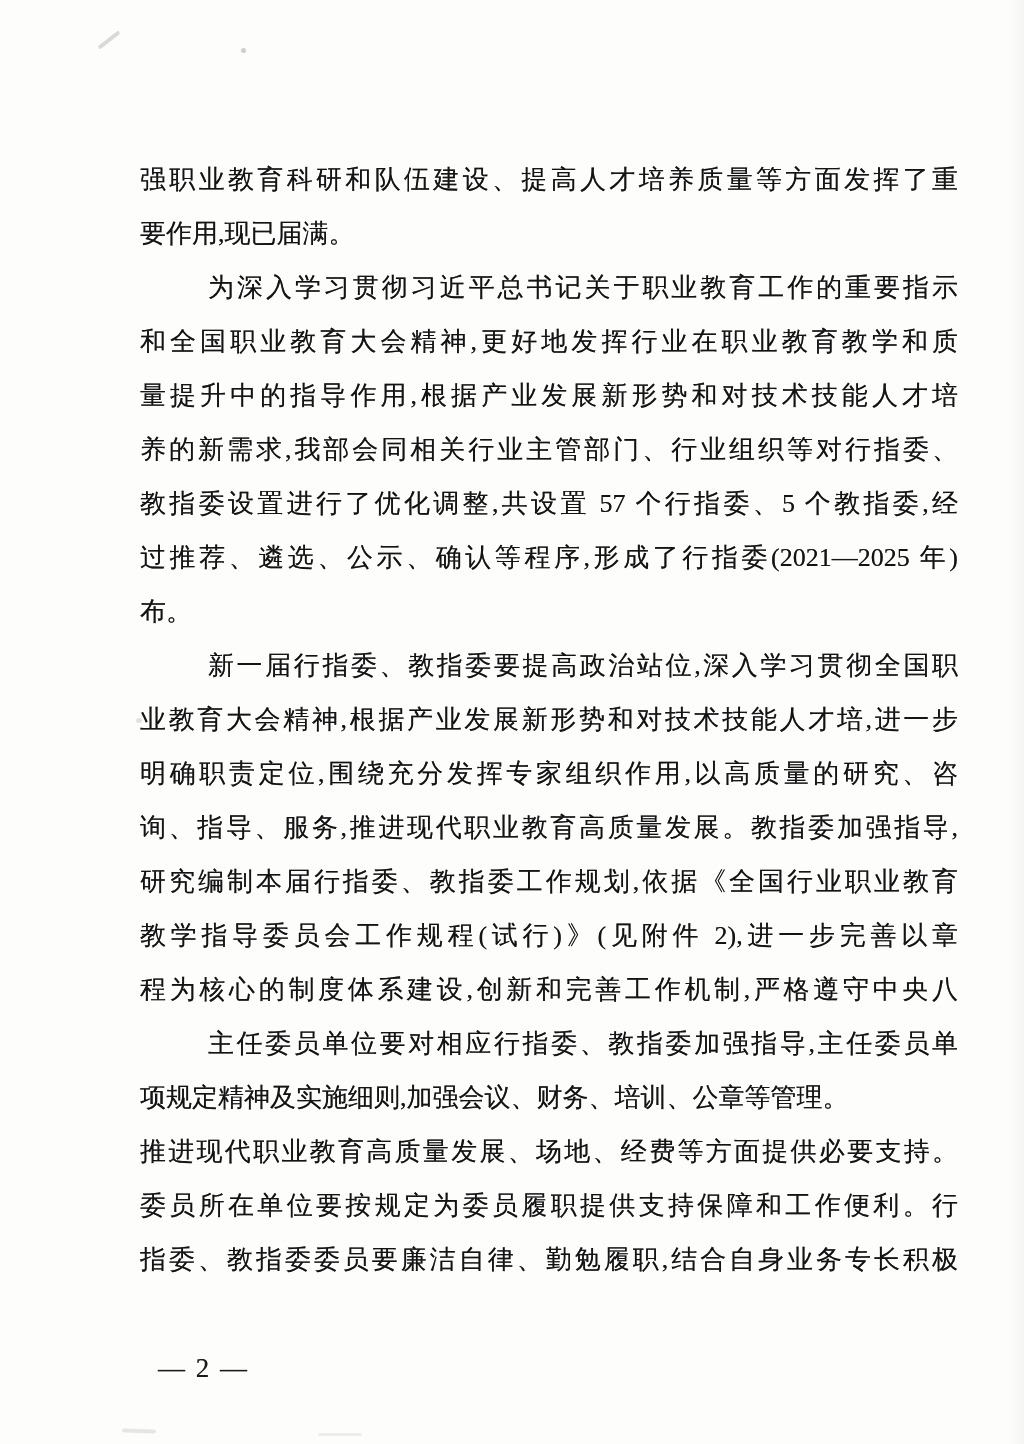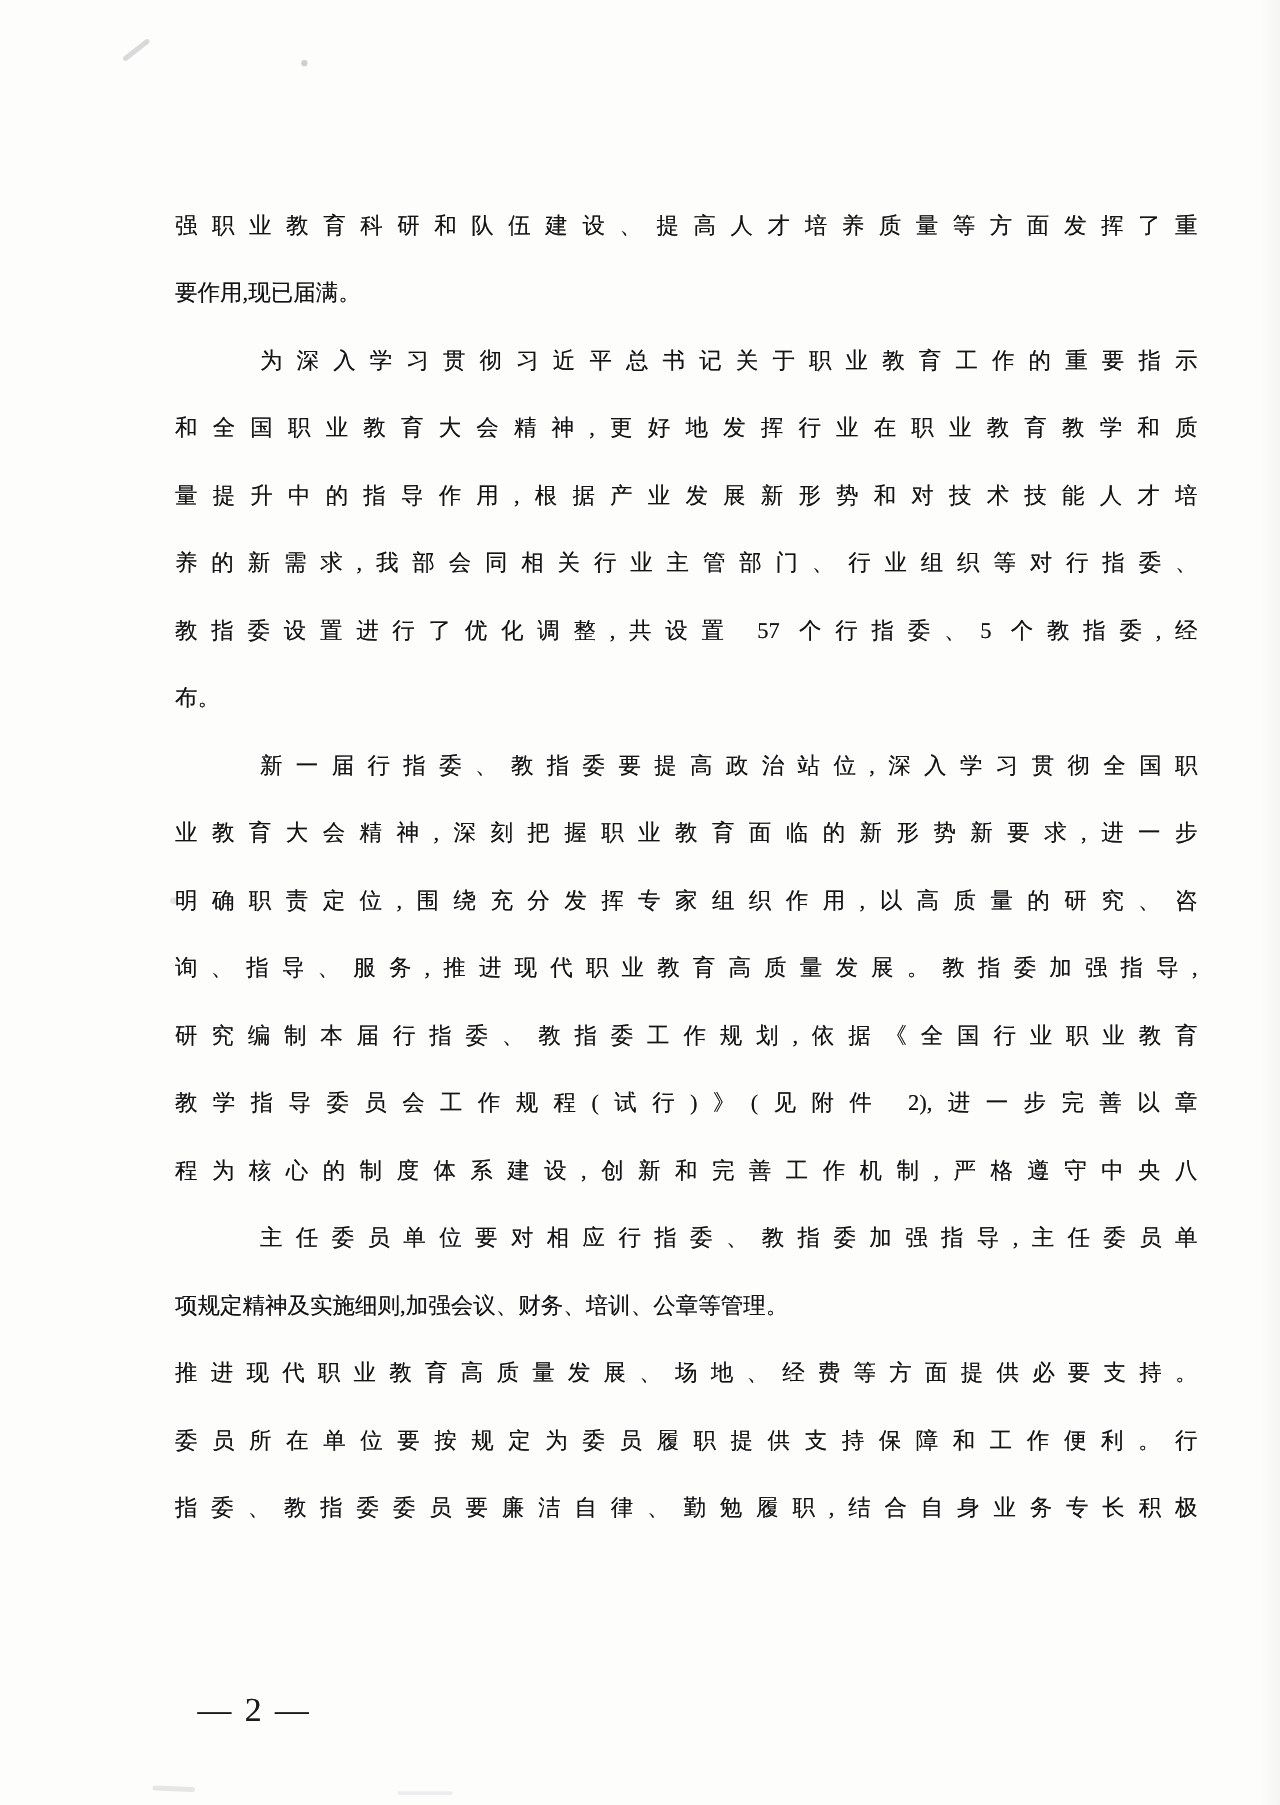--- a/index.html
+++ b/index.html
@@ -24,21 +24,21 @@
     top: 0; right: 0;
     width: 16px; height: 100%;
     background: linear-gradient(to right, rgba(0,0,0,0), rgba(0,0,0,0.035));
     pointer-events: none;
   }
   .text-block {
     position: absolute;
     left: 140px;
     top: 153px;
     width: 818px;
-    font-size: 18px;
+    font-size: 26px;
     line-height: 54px;
     text-align: justify;
     text-shadow: 0 0 0.5px rgba(10,10,10,0.6);
   }
   .line {
     height: 54px;
     overflow: visible;
     text-align: justify;
   }
   .line.fill {
@@ -93,23 +93,24 @@
   <span class="artifact smudge-bottom-2"></span>
 
   <div class="text-block">
       <div class="line fill">强职业教育科研和队伍建设、提高人才培养质量等方面发挥了重</div>
       <div class="line">要作用,现已届满。</div>
       <div class="line fill indent">为深入学习贯彻习近平总书记关于职业教育工作的重要指示</div>
       <div class="line fill">和全国职业教育大会精神,更好地发挥行业在职业教育教学和质</div>
       <div class="line fill">量提升中的指导作用,根据产业发展新形势和对技术技能人才培</div>
       <div class="line fill">养的新需求,我部会同相关行业主管部门、行业组织等对行指委、</div>
       <div class="line fill">教指委设置进行了优化调整,共设置 57 个行指委、5 个教指委,经</div>
+      <div class="line fill">过推荐、遴选、公示、确认等程序,形成了行指委(2021—2025 年)</div>
       <div class="line">布。</div>
       <div class="line fill indent">新一届行指委、教指委要提高政治站位,深入学习贯彻全国职</div>
-      <div class="line fill">业教育大会精神,深刻把握职业教育面临的新形势新要求,进一步</div>
+      <div class="line fill">业教育大会精神,根据产业发展新形势和对技术技能人才培,进一步</div>
       <div class="line fill">明确职责定位,围绕充分发挥专家组织作用,以高质量的研究、咨</div>
       <div class="line fill">询、指导、服务,推进现代职业教育高质量发展。教指委加强指导,</div>
       <div class="line fill">研究编制本届行指委、教指委工作规划,依据《全国行业职业教育</div>
       <div class="line fill">教学指导委员会工作规程(试行)》(见附件 2),进一步完善以章</div>
       <div class="line fill">程为核心的制度体系建设,创新和完善工作机制,严格遵守中央八</div>
       <div class="line fill indent">主任委员单位要对相应行指委、教指委加强指导,主任委员单</div>
       <div class="line">项规定精神及实施细则,加强会议、财务、培训、公章等管理。</div>
       <div class="line fill">推进现代职业教育高质量发展、场地、经费等方面提供必要支持。</div>
       <div class="line fill">委员所在单位要按规定为委员履职提供支持保障和工作便利。行</div>
       <div class="line fill">指委、教指委委员要廉洁自律、勤勉履职,结合自身业务专长积极</div>

